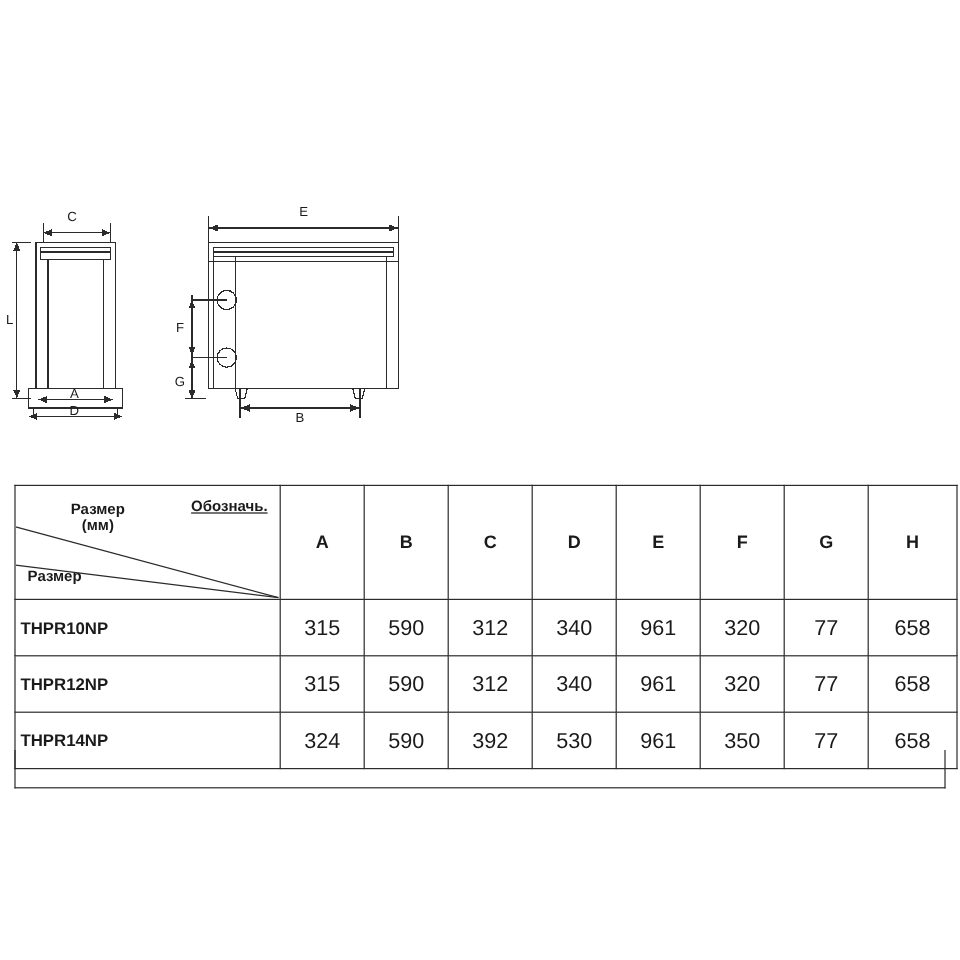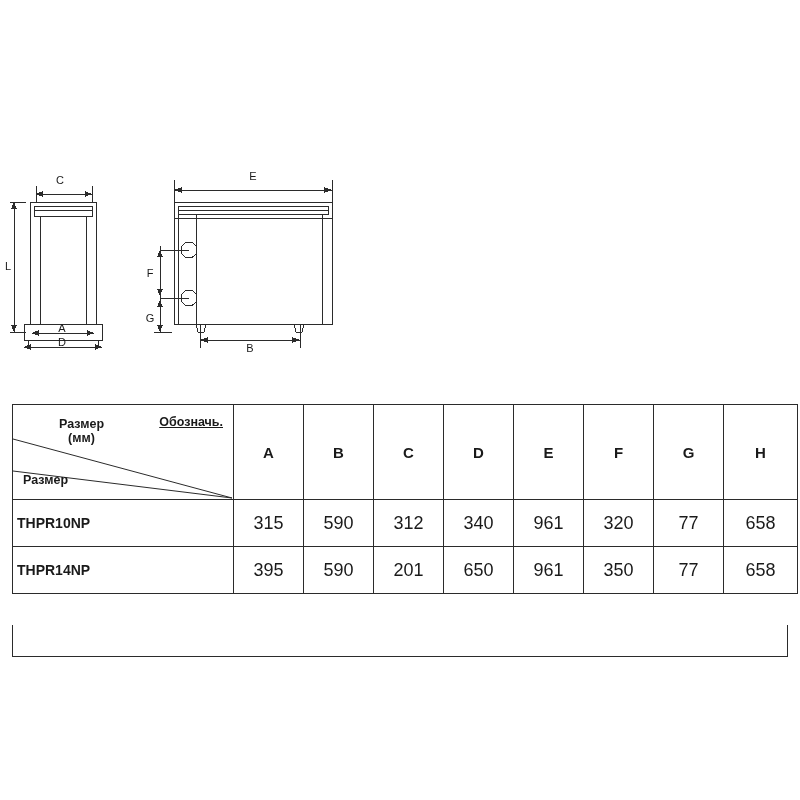--- a/index.html
+++ b/index.html
@@ -239,25 +239,36 @@
         <td>315</td>
         <td>590</td>
         <td>312</td>
         <td>340</td>
         <td>961</td>
         <td>320</td>
         <td>77</td>
         <td>658</td>
       </tr>
       <tr>
+        <td class="model-cell">THPR12NP</td>
+        <td>315</td>
+        <td>590</td>
+        <td>312</td>
+        <td>340</td>
+        <td>961</td>
+        <td>320</td>
+        <td>77</td>
+        <td>658</td>
+      </tr>
+      <tr>
         <td class="model-cell">THPR14NP</td>
-        <td>395</td>
+        <td>324</td>
         <td>590</td>
-        <td>201</td>
-        <td>650</td>
+        <td>392</td>
+        <td>530</td>
         <td>961</td>
         <td>350</td>
         <td>77</td>
         <td>658</td>
       </tr>
     </tbody>
   </table>
 
   <div class="tail-block"></div>
 

